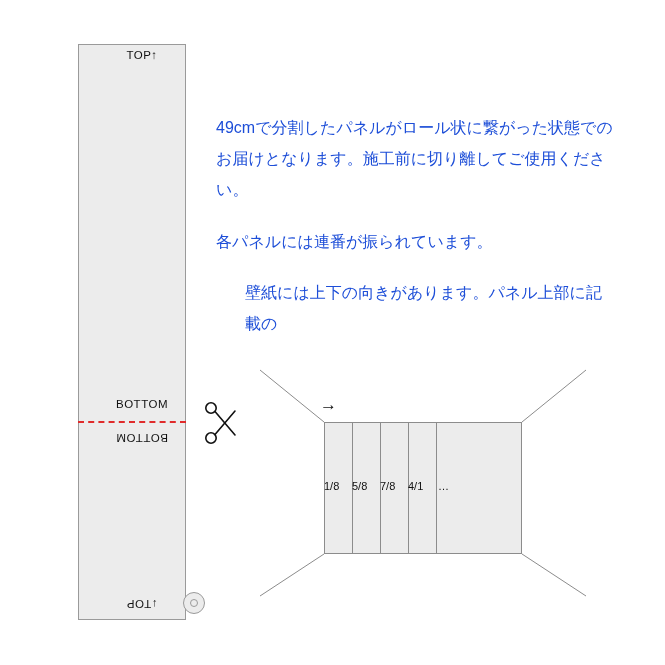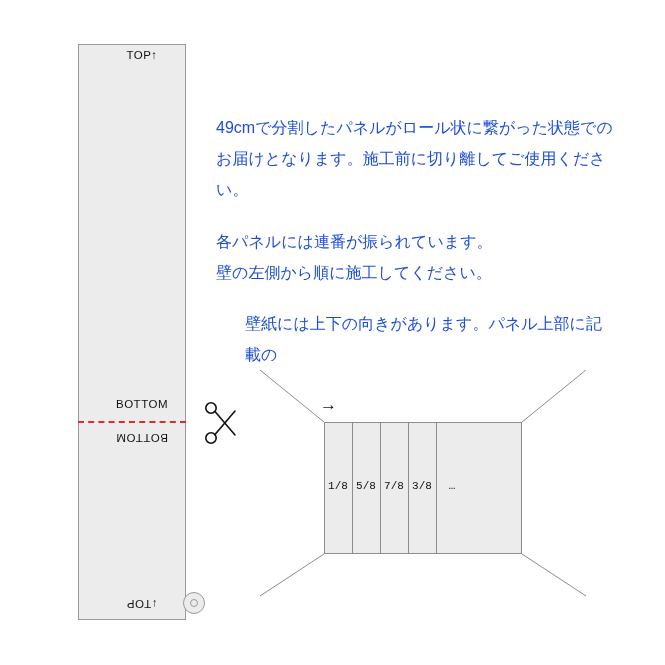--- a/index.html
+++ b/index.html
@@ -124,24 +124,22 @@
     position: absolute;
     top: 54px;
     width: 0;
     height: 132px;
     border-left: 1px solid #8c8c8c;
   }
   .panel-num {
     position: absolute;
     top: 112px;
     width: 28px;
-    text-align: center;
     font-size: 11px;
     color: #111;
-    font-family: Liberation Mono, monospace;
   }
   .arrow-right {
     position: absolute;
     left: 62px;
     top: 28px;
     font-size: 17px;
     color: #111;
     line-height: 1;
   }
 </style>
@@ -166,21 +164,20 @@
         <path d="M15 12.5 L35 36"></path>
         <path d="M15 35.5 L35 12"></path>
       </g>
     </svg>
   </div>
 
   <div class="text-block">
     <p>49cmで分割したパネルがロール状に繋がった状態でのお届けとなります。施工前に切り離してご使用ください。</p>
     <p>
       <span>各パネルには連番が振られています。</span><br>
-      <span>壁の左側から順に施工してください。</span>
     </p>
     <p>
       <span>壁紙には上下の向きがあります。パネル上部に記載の</span><br>
     </p>
   </div>
 
   <div class="room">
     <svg width="330" height="230" viewBox="0 0 330 230" xmlns="http://www.w3.org/2000/svg">
       <g stroke="#8c8c8c" stroke-width="1" fill="none">
         <line x1="2" y1="2" x2="66" y2="54"></line>
@@ -194,19 +191,19 @@
     <div class="room-wall"></div>
 
     <div class="panel-div" style="left:94px;"></div>
     <div class="panel-div" style="left:122px;"></div>
     <div class="panel-div" style="left:150px;"></div>
     <div class="panel-div" style="left:178px;"></div>
 
     <div class="panel-num" style="left:66px;">1/8</div>
     <div class="panel-num" style="left:94px;">5/8</div>
     <div class="panel-num" style="left:122px;">7/8</div>
-    <div class="panel-num" style="left:150px;">3/8</div>
+    <div class="panel-num" style="left:150px;">4/1</div>
     <div class="panel-num" style="left:180px;">…</div>
 
     <div class="arrow-right">→</div>
   </div>
 
 </div>
 
 </body></html>

